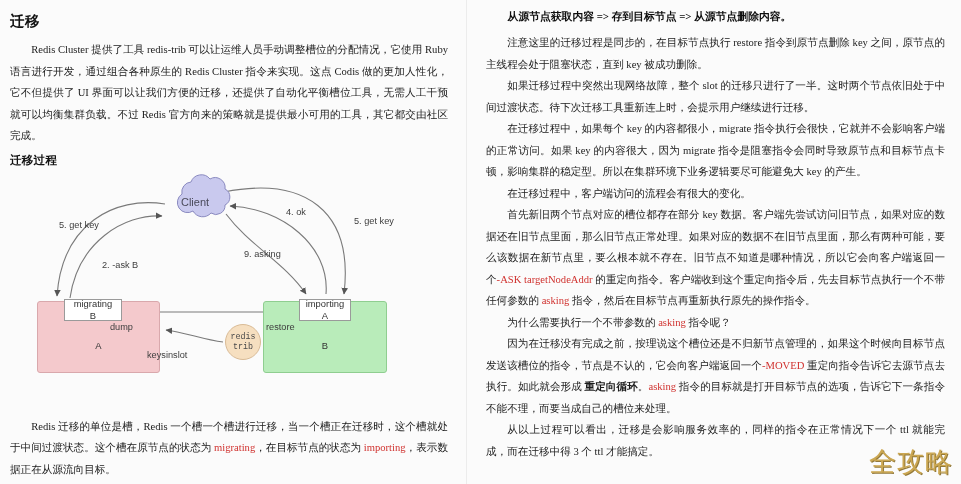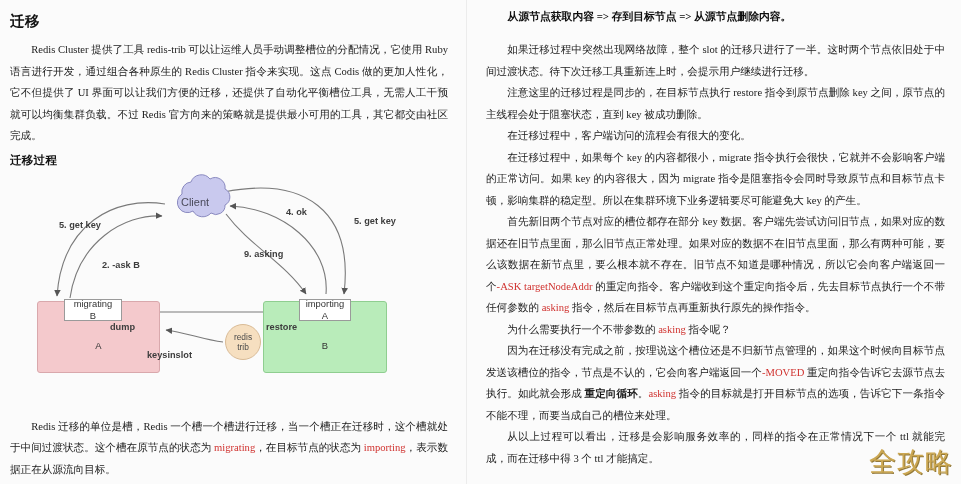--- a/index.html
+++ b/index.html
@@ -33,34 +33,34 @@
   h2.doc-sub{
     font-size:11.5px;font-weight:bold;margin:6px 0 4px 0;
     letter-spacing:.3px;color:#111;
   }
   p.para{
     font-size:10.6px;line-height:21.5px;margin:0 0 0 0;
     text-align:justify;text-justify:inter-ideograph;
     text-indent:2em;color:#1b1b1b;
   }
   p.bold-line{
-    font-size:10.8px;line-height:21px;margin:0 0 12px 0;
+    font-size:10.8px;line-height:21px;margin:0 0 5px 0;
     font-weight:bold;text-indent:2em;color:#0d0d0d;
   }
   .red{color:#d0322f;}
   .b{font-weight:bold;}
 
   
   .diagram{
     position:relative;width:430px;height:240px;margin:2px 0 4px 4px;
   }
   .diagram svg{position:absolute;left:0;top:0;}
   .dlabel{
     position:absolute;font-family:"Liberation Sans","DejaVu Sans",sans-serif;
-    font-size:9.2px;color:#3d3d3d;white-space:nowrap;font-weight:bold;
+    font-size:9.2px;color:#3d3d3d;white-space:nowrap;
   }
   .node-box{
     position:absolute;box-sizing:border-box;
     font-family:"Liberation Sans","DejaVu Sans",sans-serif;
     font-size:9.4px;color:#333;
     display:flex;align-items:center;justify-content:center;
     text-align:center;line-height:12px;
   }
   .box-a{
     left:23px;top:129px;width:123px;height:72px;
@@ -81,21 +81,21 @@
     background:#fff;border:1px solid #9a9a9a;
   }
   .cloud-label{
     position:absolute;left:151px;top:24px;width:60px;text-align:center;
     font-family:"Liberation Sans","DejaVu Sans",sans-serif;
     font-size:11px;color:#4a4a5a;
   }
   .trib{
     position:absolute;left:211px;top:152px;width:34px;height:34px;
     border-radius:50%;background:#f6dfc0;border:1px solid #d9bb96;
-    font-family:Liberation Sans, sans-serif;
+    font-family:Liberation Mono, monospace;
     font-size:8.4px;color:#4a4a4a;line-height:10px;
     display:flex;flex-direction:column;align-items:center;justify-content:center;
   }
 
   
   .watermark{
     position:absolute;right:8px;bottom:4px;
     font-family:"Liberation Sans","DejaVu Sans",sans-serif;
     font-size:27px;font-weight:normal;letter-spacing:1px;
     color:#c9a349;
@@ -184,24 +184,24 @@
 
     <p class="para">迁移工具 redis-trib 首先会在源和目标节点设置好中间过渡状态，然后一次性获取源节</p>
   </div>
 
   <div class="divider"></div>
 
   <div class="col-right">
 
     <p class="bold-line">从源节点获取内容 =&gt; 存到目标节点 =&gt; 从源节点删除内容。</p>
 
+    <p class="para">注意这里的迁移过程是同步的，在目标节点执行 restore 指令到原节点删除 key 之间，原节点的主线程会处于阻塞状态，直到 key 被成功删除。</p>
     <p class="para">如果迁移过程中突然出现网络故障，整个 slot 的迁移只进行了一半。这时两个节点依旧处于中间过渡状态。待下次迁移工具重新连上时，会提示用户继续进行迁移。</p>
-    <p class="para">注意这里的迁移过程是同步的，在目标节点执行 restore 指令到原节点删除 key 之间，原节点的主线程会处于阻塞状态，直到 key 被成功删除。</p>
+    <p class="para">在迁移过程中，如果每个 key 的内容都很小，migrate 指令执行会很快，它就并不会影响客户端的正常访问。如果 key 的内容很大，因为 migrate 指令是阻塞指令会同时导致原节点和目标节点卡顿，影响集群的稳定型。所以在集群环境下业务逻辑要尽可能避免大 key 的产生。</p>
     <p class="para">在迁移过程中，客户端访问的流程会有很大的变化。</p>
-    <p class="para">在迁移过程中，如果每个 key 的内容都很小，migrate 指令执行会很快，它就并不会影响客户端的正常访问。如果 key 的内容很大，因为 migrate 指令是阻塞指令会同时导致原节点和目标节点卡顿，影响集群的稳定型。所以在集群环境下业务逻辑要尽可能避免大 key 的产生。</p>
 
     <p class="para"><span>首先新旧两个节点对应的槽位都存在部分 key 数据。客户端先尝试访问旧节点，如果对应的数据还在旧节点里面，那么旧节点正常处理。如果对应的数据不在旧节点里面，那么有两种可能，要么该数据在新节点里，要么根本就不存在。旧节点不知道是哪种情况，所以它会向客户端返回一个</span><span class="red">-ASK targetNodeAddr</span><span> 的重定向指令。客户端收到这个重定向指令后，先去目标节点执行一个不带任何参数的 </span><span class="red">asking</span><span> 指令，然后在目标节点再重新执行原先的操作指令。</span></p>
 
     <p class="para"><span>为什么需要执行一个不带参数的 </span><span class="red">asking</span><span> 指令呢？</span></p>
 
     <p class="para"><span>因为在迁移没有完成之前，按理说这个槽位还是不归新节点管理的，如果这个时候向目标节点发送该槽位的指令，节点是不认的，它会向客户端返回一个</span><span class="red">-MOVED</span><span> 重定向指令告诉它去源节点去执行。如此就会形成 </span><span class="b">重定向循环</span><span>。</span><span class="red">asking</span><span> 指令的目标就是打开目标节点的选项，告诉它下一条指令不能不理，而要当成自己的槽位来处理。</span></p>
 
     <p class="para">从以上过程可以看出，迁移是会影响服务效率的，同样的指令在正常情况下一个 ttl 就能完成，而在迁移中得 3 个 ttl 才能搞定。</p>
 
     <div class="watermark">全攻略</div>

